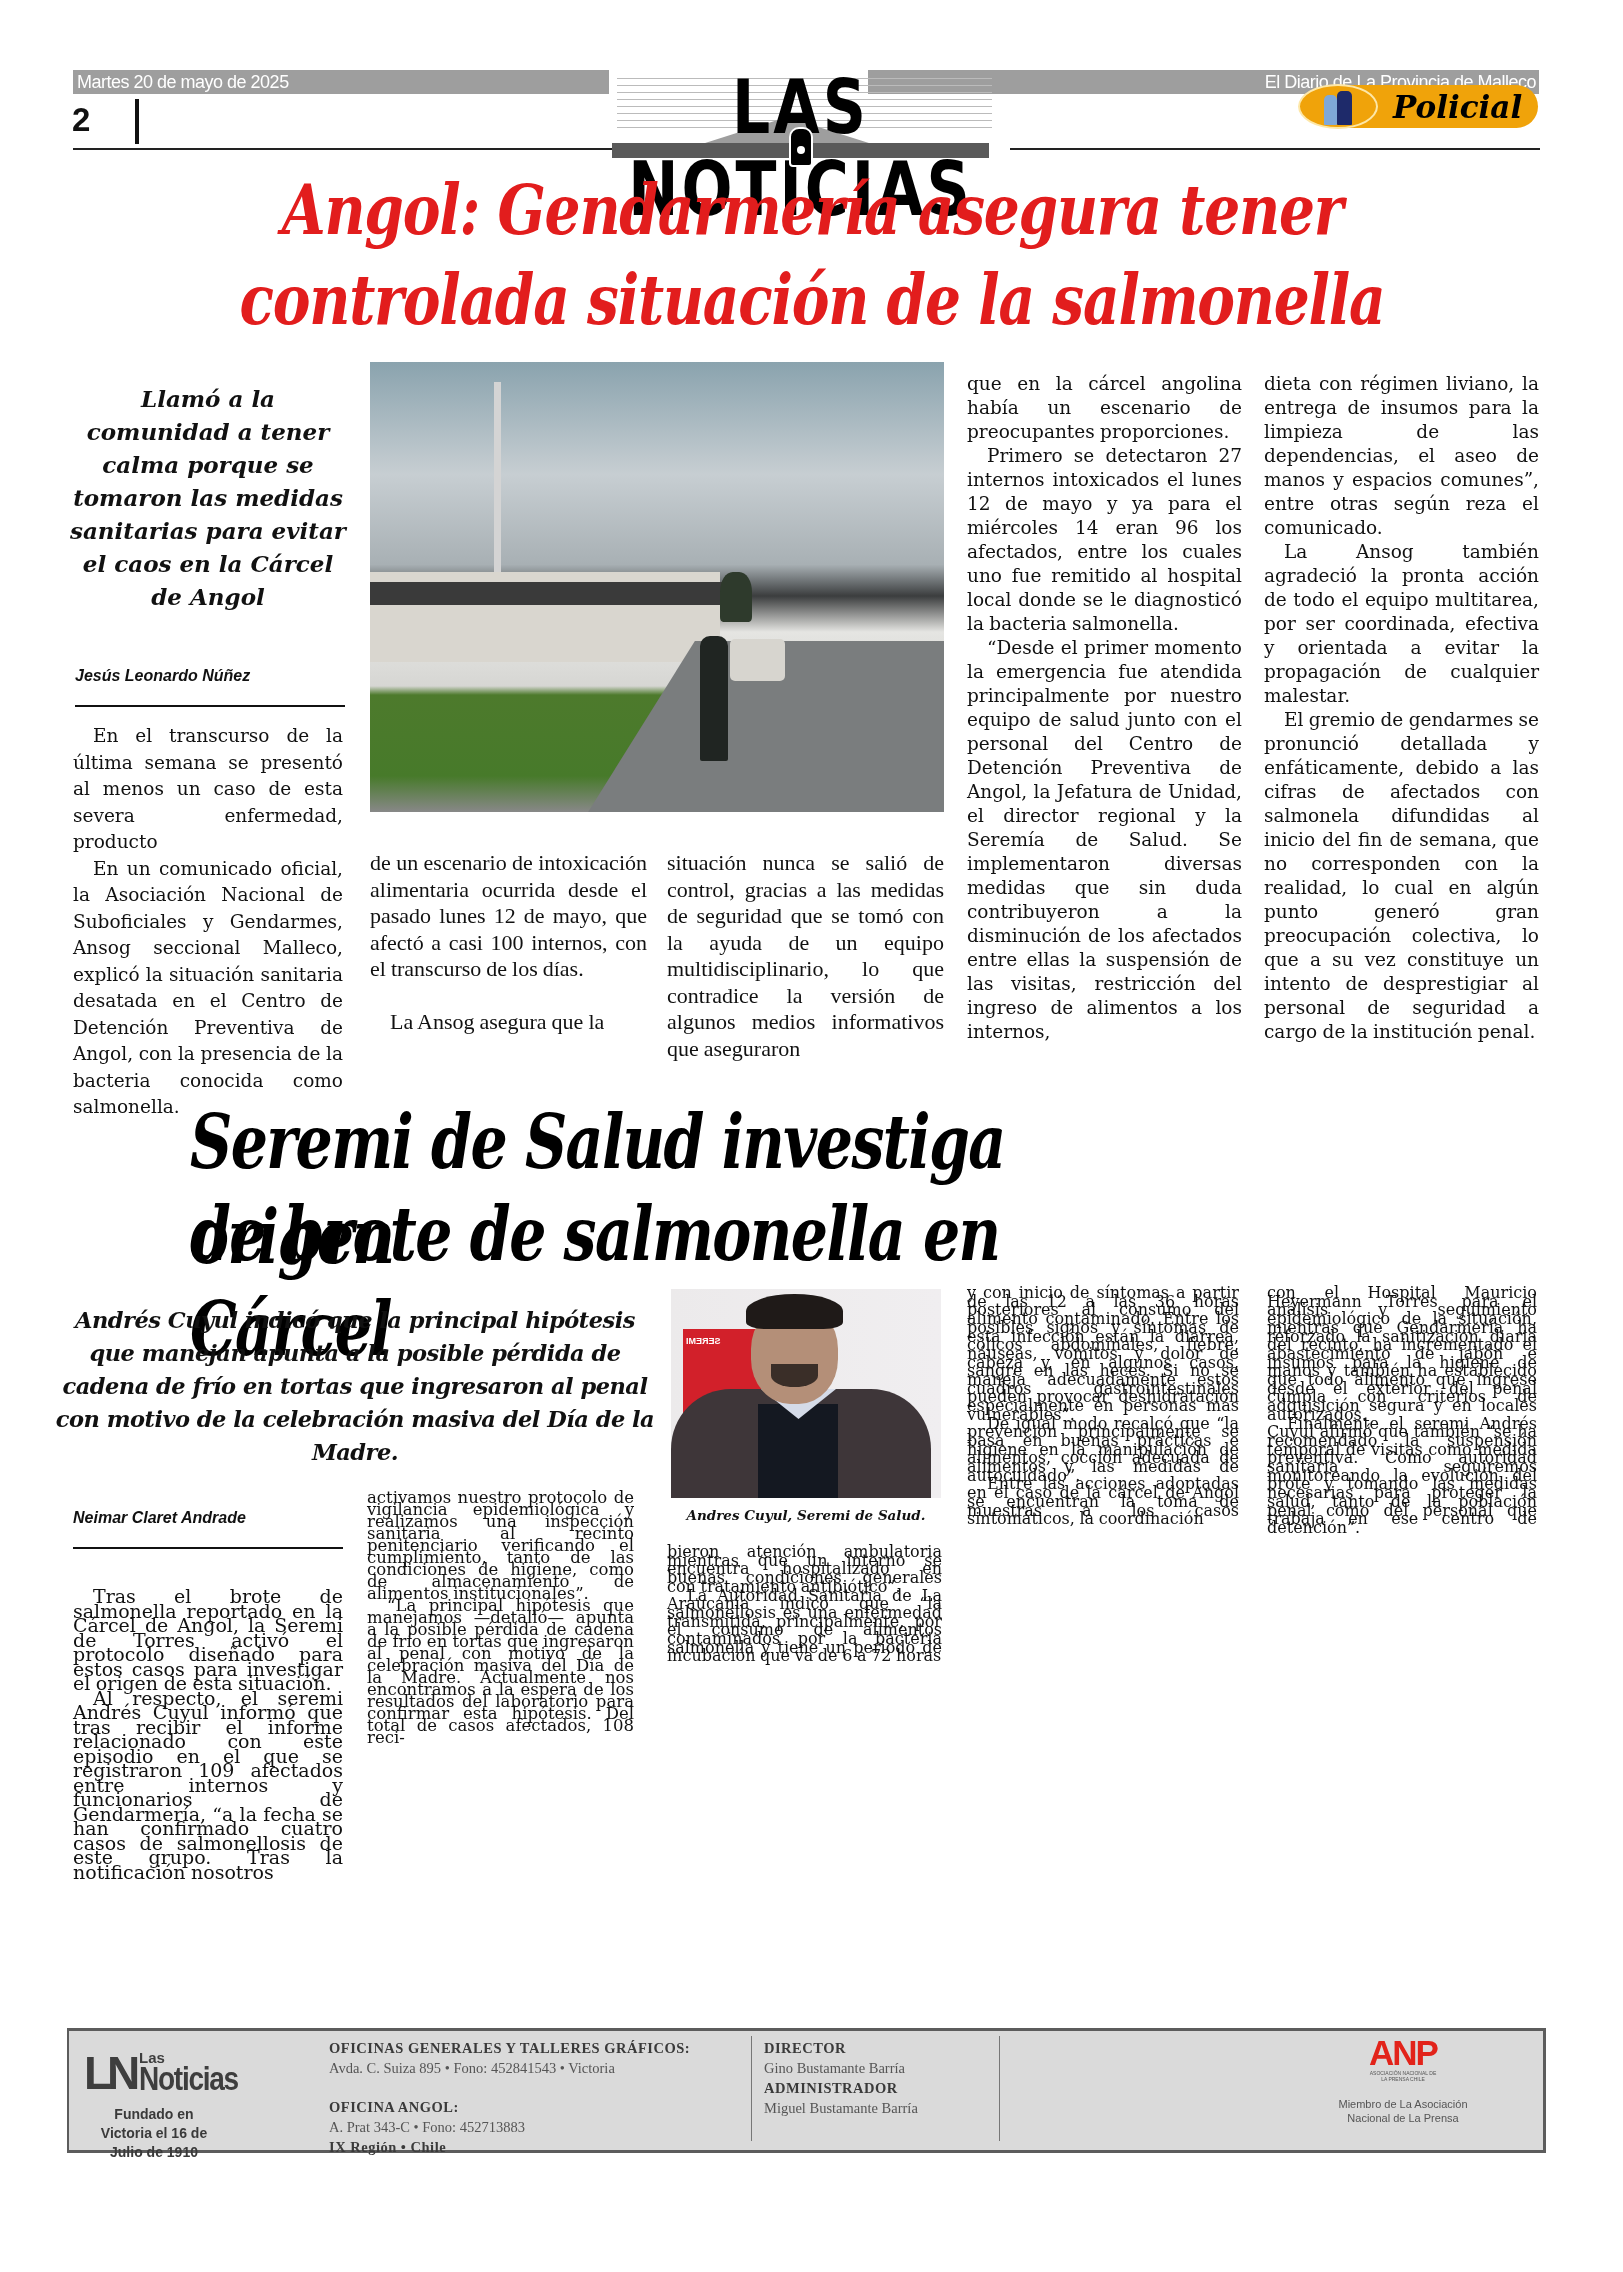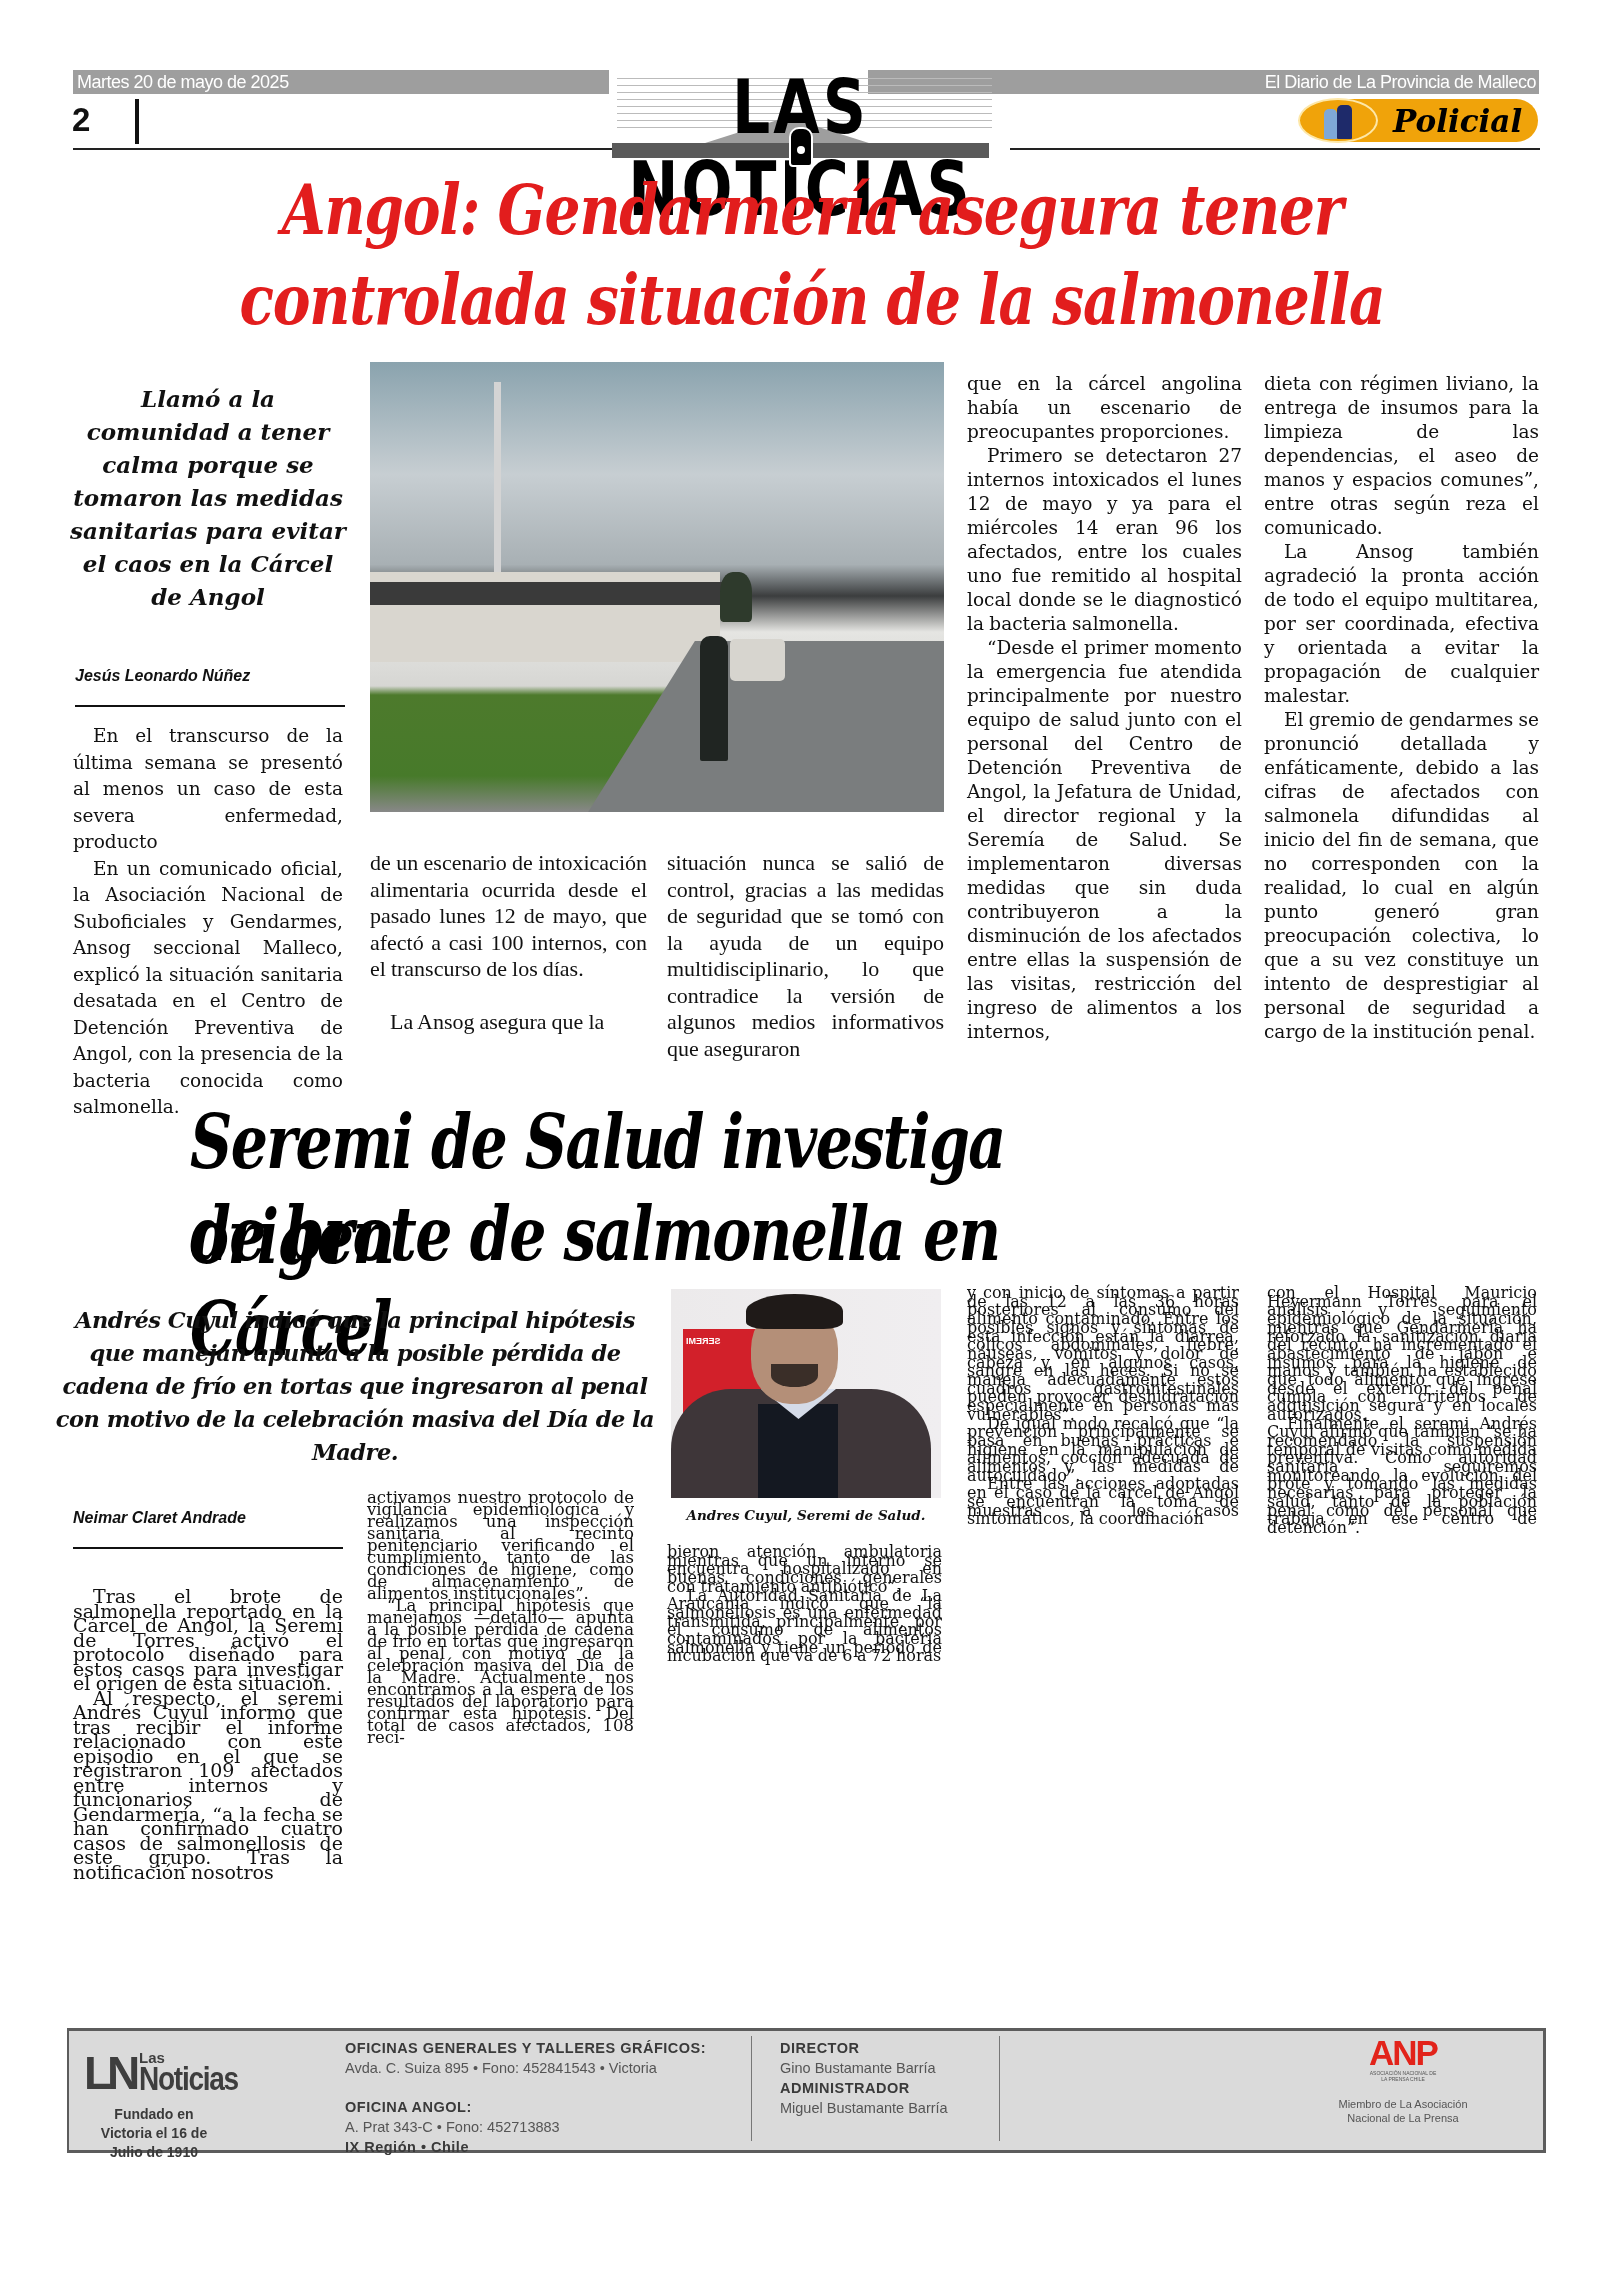--- a/index.html
+++ b/index.html
@@ -23,21 +23,21 @@
   .mast-mtn { position: absolute; left: 90px; top: 50px; width: 0; height: 0;
     border-left: 85px solid transparent; border-right: 85px solid transparent; border-bottom: 27.5px solid #9e9e9e; }
   .mast-title { position: absolute; left: 0; top: 0; width: 377px; text-align: center;
     font-family: "DejaVu Sans", sans-serif; font-weight: bold; font-size: 60px; letter-spacing: 3px;
     transform: scaleY(1.25); transform-origin: top center; line-height: 65px; color: #000; }
   .mast-train { position: absolute; left: 177px; top: 60px; width: 24px; height: 40px; background: #000;
     border-radius: 10px 10px 4px 4px; border: 2px solid #fff; }
   .mast-train::after { content: ""; position: absolute; left: 6px; top: 17px; width: 8px; height: 8px;
     border-radius: 50%; background: #fff; }
 
-  .section-badge { position: absolute; left: 1298px; top: 98px; width: 240px; height: 45px; }
+  .section-badge { position: absolute; left: 1298px; top: 84px; width: 240px; height: 45px; }
   .badge-pill { position: absolute; left: 20px; top: 1px; width: 220px; height: 43px; background: #f0a30a;
     border-radius: 22px; }
   .badge-oval { position: absolute; left: 0; top: 0; width: 80px; height: 45px; border-radius: 50%;
     background: #f0a30a; border: 2.5px solid #fde7a8; }
   .badge-fig1 { position: absolute; left: 24px; top: 9px; width: 13px; height: 30px; background: #7fa8d8; border-radius: 5px 5px 1px 1px; }
   .badge-fig2 { position: absolute; left: 37px; top: 5px; width: 15px; height: 34px; background: #1e2a6a; border-radius: 5px 5px 1px 1px; }
   .badge-text { position: absolute; left: 95px; top: 3px; font-family: "DejaVu Serif", serif; font-style: italic;
     font-weight: bold; font-size: 31px; line-height: 40px; color: #000; }
 
   
@@ -96,21 +96,21 @@
     border: 3px solid #5c5c5c; border-left-width: 2px; }
   .f-logo { position: absolute; left: 15px; top: 14px; width: 75px; height: 55px; }
   .f-logo .ln { position: absolute; left: 0; top: 5px; font-family: "Liberation Sans", sans-serif; font-weight: bold;
     font-size: 46px; color: #3e3e3e; letter-spacing: -5px; line-height: 46px; }
   .f-logo .las { position: absolute; left: 55px; top: 4px; font-family: "Liberation Sans", sans-serif; font-weight: bold;
     font-size: 15px; color: #3e3e3e; }
   .f-logo .not { position: absolute; left: 55px; top: 15px; font-family: "Liberation Sans", sans-serif; font-weight: bold;
     font-size: 33px; color: #3e3e3e; letter-spacing: -1.5px; transform: scaleX(0.85); transform-origin: left top; }
   .f-founded { position: absolute; left: 20px; top: 74px; width: 130px; text-align: center;
     font-family: "Liberation Sans", sans-serif; font-weight: bold; font-size: 14px; line-height: 19px; color: #3a3a3a; }
-  .f-col { position: absolute; font-family: Liberation Sans, sans-serif; color: #555; font-size: 14.5px; line-height: 20px; margin-left: 16px; }
+  .f-col { position: absolute; font-family: Liberation Serif, serif; color: #555; font-size: 14.5px; line-height: 20px; }
   .f-col .lbl { font-weight: bold; color: #3a3a3a; letter-spacing: 0.5px; }
   .f-sep { position: absolute; top: 5px; width: 1px; height: 105px; background: #777; }
   .f-web { font-weight: bold; color: #333; font-size: 17px; line-height: 24px; }
   .anp { position: absolute; left: 1299px; top: 4px; width: 70px; text-align: center; }
   .anp .mark { font-family: "Liberation Sans", sans-serif; font-weight: bold; font-size: 35px; color: #e2231a; line-height: 35px; letter-spacing: -2px; }
   .anp .sub { font-family: "Liberation Sans", sans-serif; font-size: 5px; color: #555; line-height: 6px; }
   .anp-member { position: absolute; left: 1269px; top: 66px; width: 130px; text-align: center;
     font-family: "Liberation Sans", sans-serif; font-size: 11px; line-height: 14px; color: #555; }
 </style>
 </head>

